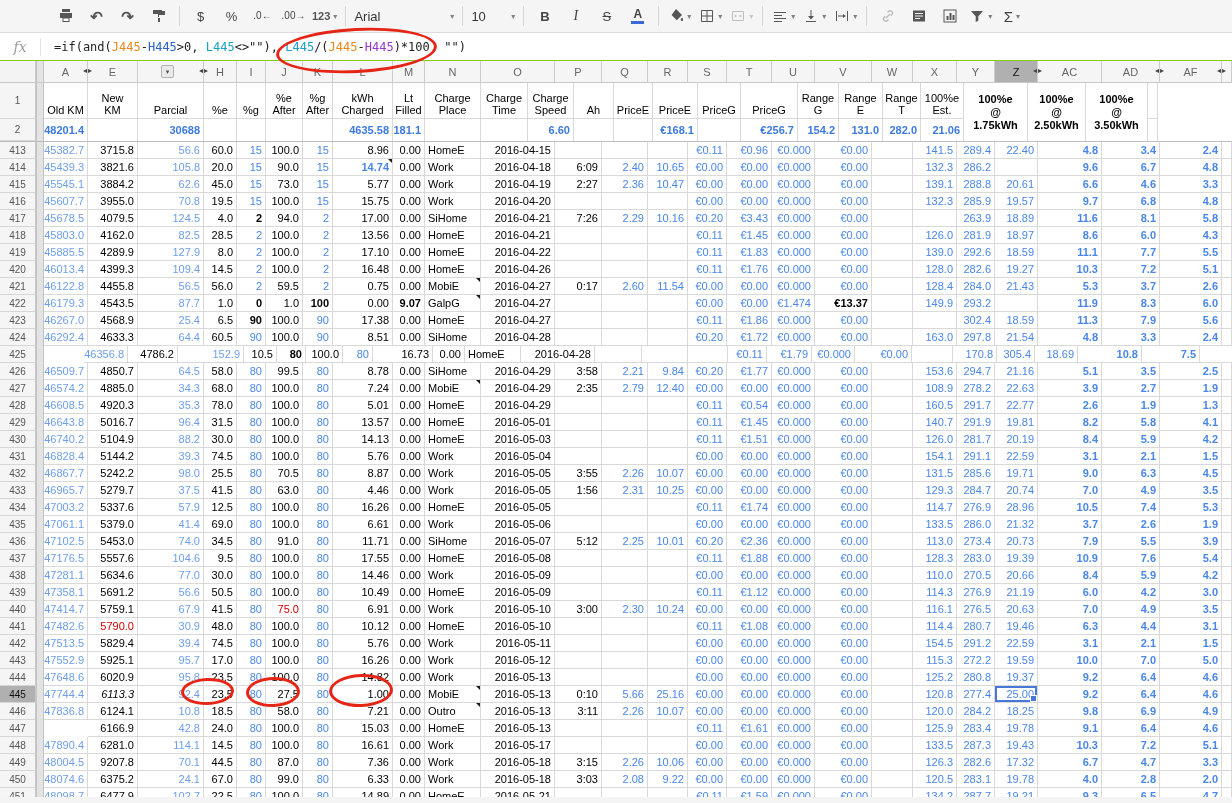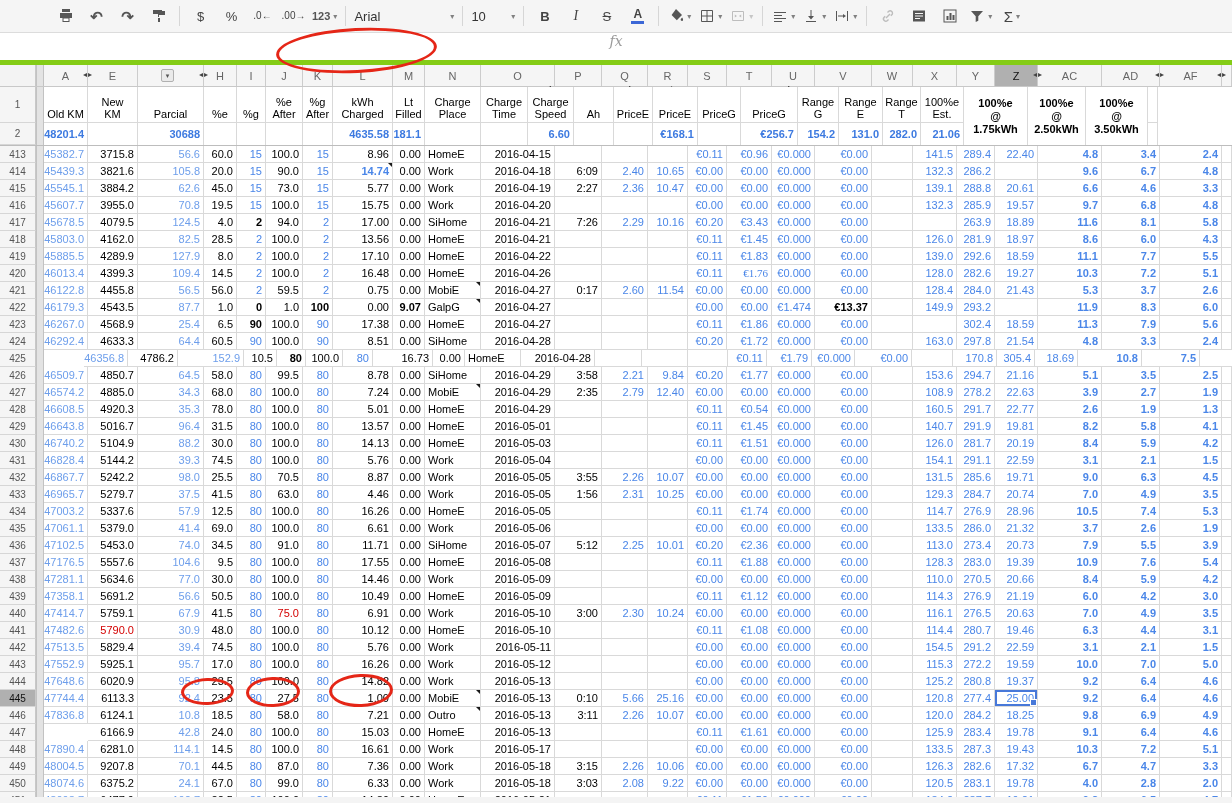--- a/index.html
+++ b/index.html
@@ -21,21 +21,21 @@
   .g-italic .glyph{font-style:italic;font-family:"Liberation Serif",serif;font-size:14px;}
   .g-strike .glyph{text-decoration:line-through;font-size:13px;}
   .g-small .glyph{font-size:10px;letter-spacing:0;}
   .g-123 .glyph{font-size:11px;font-weight:bold;color:#555;}
   .g-sigma .glyph{font-size:15px;}
   .g-textcolor{flex-direction:column;}
   .g-textcolor .glyph{font-size:12px;font-weight:bold;line-height:11px;}
   .colorbar{display:block;width:13px;height:3px;background:#3b67d6;margin-top:1px;}
   .ticon{display:flex;align-items:center;}
   
-  .fbar{height:27px;background:#fff;border-bottom:5px solid #84cc16;display:flex;align-items:center;flex-direction:column;}
+  .fbar{height:27px;background:#fff;border-bottom:1px solid #84cc16;display:flex;align-items:center;}
   .fx{font-family:"DejaVu Serif",serif;font-style:italic;color:#9a9a9a;font-size:14px;width:40px;
       text-align:center;flex:0 0 40px;}
   .fdiv{width:1px;height:18px;background:#e2e2e2;margin-right:13px;flex:0 0 1px;}
   .ftext{font-family:"DejaVu Sans Mono",monospace;font-size:12px;white-space:pre;}
   
   .letters{display:flex;height:22px;background:#f8f8f8;border-bottom:1px solid #c8c8c8;box-sizing:border-box;}
   .corner{width:36px;flex:0 0 36px;background:#f3f3f3;border-right:1px solid #c8c8c8;box-sizing:border-box;}
   .vstrip{width:8px;flex:0 0 8px;background:#e3e3e3;border-left:1px solid #c2c2c2;
           border-right:1px solid #c2c2c2;box-sizing:border-box;}
   .lcell{box-sizing:border-box;border-right:1px solid #cccccc;color:#666;font-size:11px;
@@ -735,21 +735,21 @@
           <div class="dcell a-r c-k" style="width: 37px; flex: 0 0 37px;">100.0</div>
           <div class="dcell a-r c-b" style="width: 30px; flex: 0 0 30px;">2</div>
           <div class="dcell a-r c-k" style="width: 60px; flex: 0 0 60px;">16.48</div>
           <div class="dcell a-r c-k" style="width: 32px; flex: 0 0 32px;">0.00</div>
           <div class="dcell a-l c-k" style="width: 56px; flex: 0 0 56px;">HomeE</div>
           <div class="dcell a-r c-k" style="width: 74px; flex: 0 0 74px;">2016-04-26</div>
           <div class="dcell a-r c-k" style="width: 47px; flex: 0 0 47px;"></div>
           <div class="dcell a-r c-b" style="width: 46px; flex: 0 0 46px;"></div>
           <div class="dcell a-r c-b" style="width: 40px; flex: 0 0 40px;"></div>
           <div class="dcell a-r c-b" style="width: 39px; flex: 0 0 39px;">€0.11</div>
-          <div class="dcell a-r c-b" style="width: 45px; flex: 0 0 45px; font-family: Liberation Serif, serif;">€1.76</div>
+          <div class="dcell a-r c-b" style="width: 45px; flex: 0 0 45px;">€1.76</div>
           <div class="dcell a-r c-b" style="width: 43px; flex: 0 0 43px;">€0.000</div>
           <div class="dcell a-r c-b" style="width: 57px; flex: 0 0 57px;">€0.00</div>
           <div class="dcell a-r c-k" style="width: 41px; flex: 0 0 41px;"></div>
           <div class="dcell a-r c-b" style="width: 44px; flex: 0 0 44px;">128.0</div>
           <div class="dcell a-r c-b" style="width: 38px; flex: 0 0 38px;">282.6</div>
           <div class="dcell a-r c-b" style="width: 43px; flex: 0 0 43px;">19.27</div>
           <div class="dcell a-r c-bB" style="width: 64px; flex: 0 0 64px;">10.3</div>
           <div class="dcell a-r c-bB" style="width: 58px; flex: 0 0 58px;">7.2</div>
           <div class="dcell a-r c-bB" style="width: 62px; flex: 0 0 62px;">5.1</div>
           <div class="dcell a-r c-k" style="width: 10px; flex: 0 0 10px;"></div>
@@ -1471,21 +1471,21 @@
           <div class="dcell a-r c-b" style="width: 43px; flex: 0 0 43px;">19.37</div>
           <div class="dcell a-r c-bB" style="width: 64px; flex: 0 0 64px;">9.2</div>
           <div class="dcell a-r c-bB" style="width: 58px; flex: 0 0 58px;">6.4</div>
           <div class="dcell a-r c-bB" style="width: 62px; flex: 0 0 62px;">4.6</div>
           <div class="dcell a-r c-k" style="width: 10px; flex: 0 0 10px;"></div>
         </div>
         <div class="drow">
           <div class="rnum selrow">445</div>
           <div class="vstrip"></div>
           <div class="dcell a-r c-lb" style="width: 44px; flex: 0 0 44px;">47744.4</div>
-          <div class="dcell a-r c-k" style="width: 50px; flex: 0 0 50px;">6113.3</div>
+          <div class="dcell a-r c-k" style="width: 50px; flex: 0 0 50px; font-style: italic;">6113.3</div>
           <div class="dcell a-r c-lb" style="width: 66px; flex: 0 0 66px;">92.4</div>
           <div class="dcell a-r c-k" style="width: 33px; flex: 0 0 33px;">23.5</div>
           <div class="dcell a-r c-b" style="width: 29px; flex: 0 0 29px;">80</div>
           <div class="dcell a-r c-k" style="width: 37px; flex: 0 0 37px;">27.5</div>
           <div class="dcell a-r c-b" style="width: 30px; flex: 0 0 30px;">80</div>
           <div class="dcell a-r c-k" style="width: 60px; flex: 0 0 60px; text-align: center;">1.00</div>
           <div class="dcell a-r c-k" style="width: 32px; flex: 0 0 32px;">0.00</div>
           <div class="dcell a-l c-k note" style="width: 56px; flex: 0 0 56px;">MobiE</div>
           <div class="dcell a-r c-k" style="width: 74px; flex: 0 0 74px;">2016-05-13</div>
           <div class="dcell a-r c-k" style="width: 47px; flex: 0 0 47px;">0:10</div>

